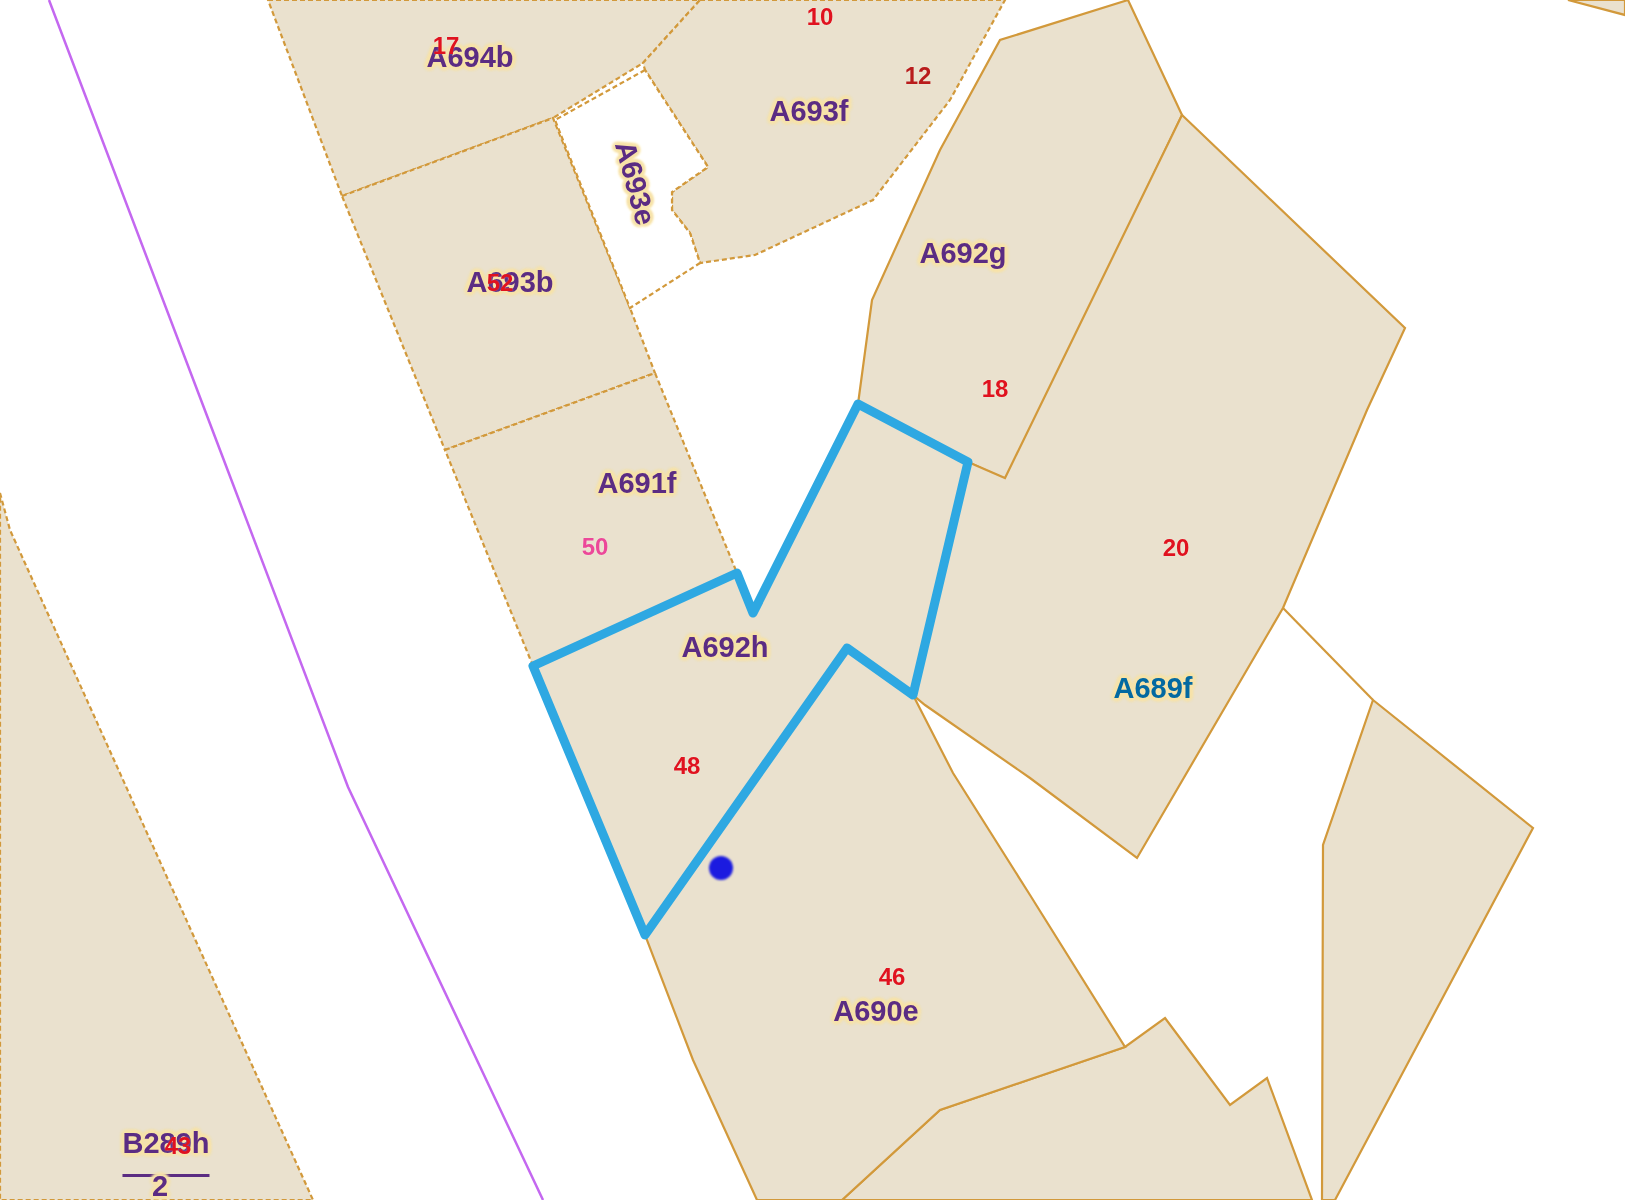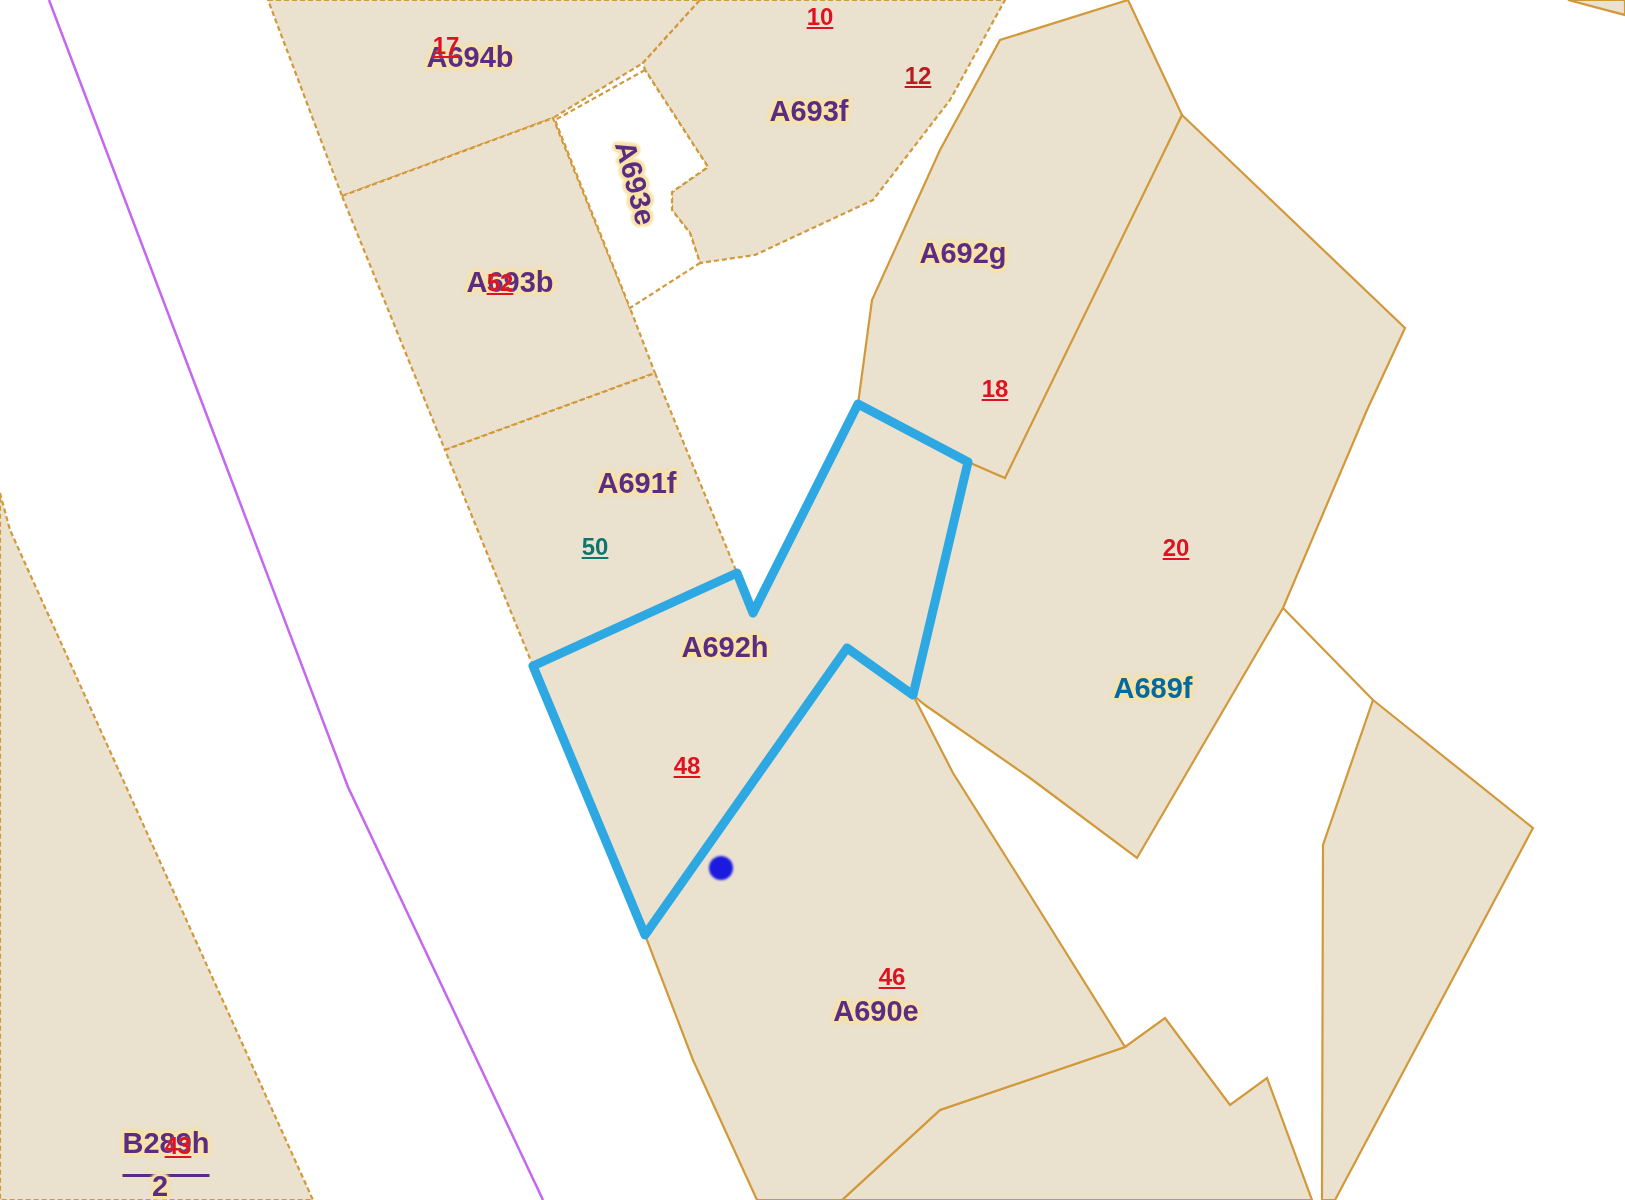--- a/index.html
+++ b/index.html
@@ -25,21 +25,20 @@
     text-shadow:
       0 0 4px var(--halo), 0 0 4px var(--halo), 0 0 5px var(--halo),
       2px 2px 3px var(--halo), -2px -2px 3px var(--halo),
       2px -2px 3px var(--halo), -2px 2px 3px var(--halo),
       3px 0 3px var(--halo), -3px 0 3px var(--halo),
       0 3px 3px var(--halo), 0 -3px 3px var(--halo);
   }
   .map-label.number{
     font-size:24px;
     text-shadow:0 0 2px rgba(255,255,255,.35);
-    text-decoration:underline;
   }
   .map-label.underlined{
     padding-bottom:16px;
     border-bottom:3px solid currentColor;
   }
 </style>
 </head>
 <body>
 
 <div id="viewport">
@@ -72,19 +71,19 @@
       <div class="map-label parcel" style="left: 725px; top: 647px; color: rgb(91, 44, 131);">A692h</div>
       <div class="map-label parcel" style="left: 1153px; top: 688px; color: #0369a1;">A689f</div>
       <div class="map-label parcel" style="left: 876px; top: 968px; color: rgb(91, 44, 131); margin-top: 43px;">A690e</div>
       <div class="map-label parcel underlined" style="left: 166px; top: 1153px; color: rgb(91, 44, 131);">B289h</div>
       <div class="map-label parcel" style="left: 160px; top: 1186px; color: rgb(91, 44, 131);">2</div>
       <div class="map-label number" style="left: 446px; top: 46px; color: rgb(224, 18, 31);">17</div>
       <div class="map-label number" style="left: 820px; top: 17px; color: rgb(224, 18, 31);">10</div>
       <div class="map-label number" style="left: 918px; top: 76px; color: #b91c1c;">12</div>
       <div class="map-label number" style="left: 500px; top: 283px; color: rgb(224, 18, 31);">52</div>
       <div class="map-label number" style="left: 995px; top: 389px; color: rgb(224, 18, 31);">18</div>
-      <div class="map-label number" style="left: 595px; top: 547px; color: #0f766e;">50</div>
+      <div class="map-label number" style="left: 595px; top: 547px; color: #ec4899;">50</div>
       <div class="map-label number" style="left: 1176px; top: 548px; color: rgb(224, 18, 31);">20</div>
       <div class="map-label number" style="left: 687px; top: 766px; color: rgb(224, 18, 31);">48</div>
       <div class="map-label number" style="left: 892px; top: 977px; color: rgb(224, 18, 31);">46</div>
       <div class="map-label number" style="left: 178px; top: 1137px; color: rgb(224, 18, 31); margin-top: 9px;">43</div>
     </div>
 </div>
 
 </body></html>

